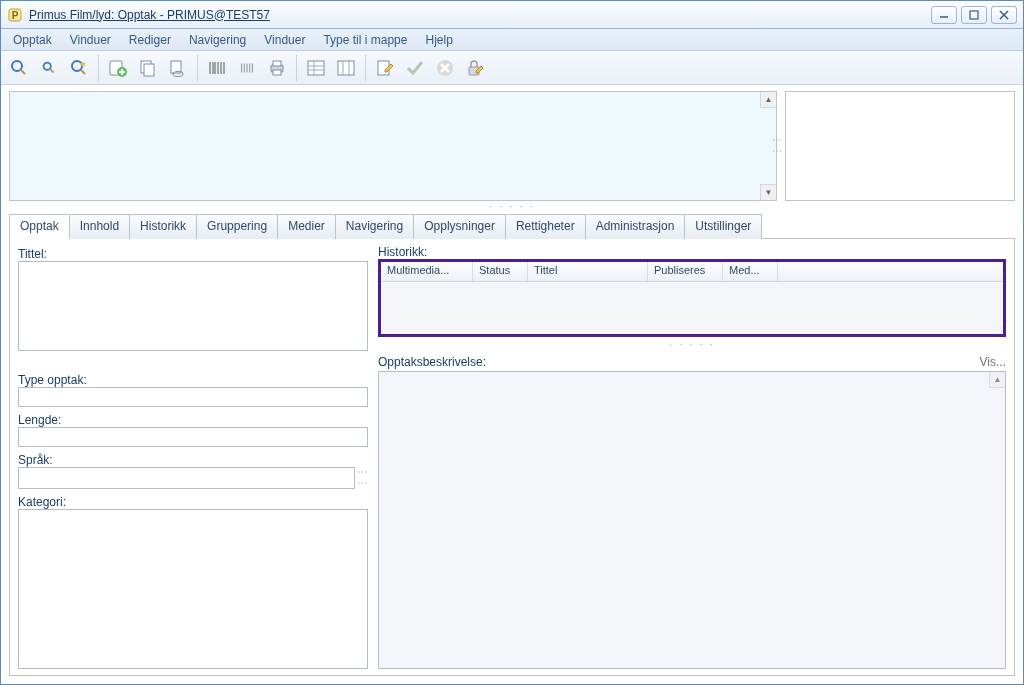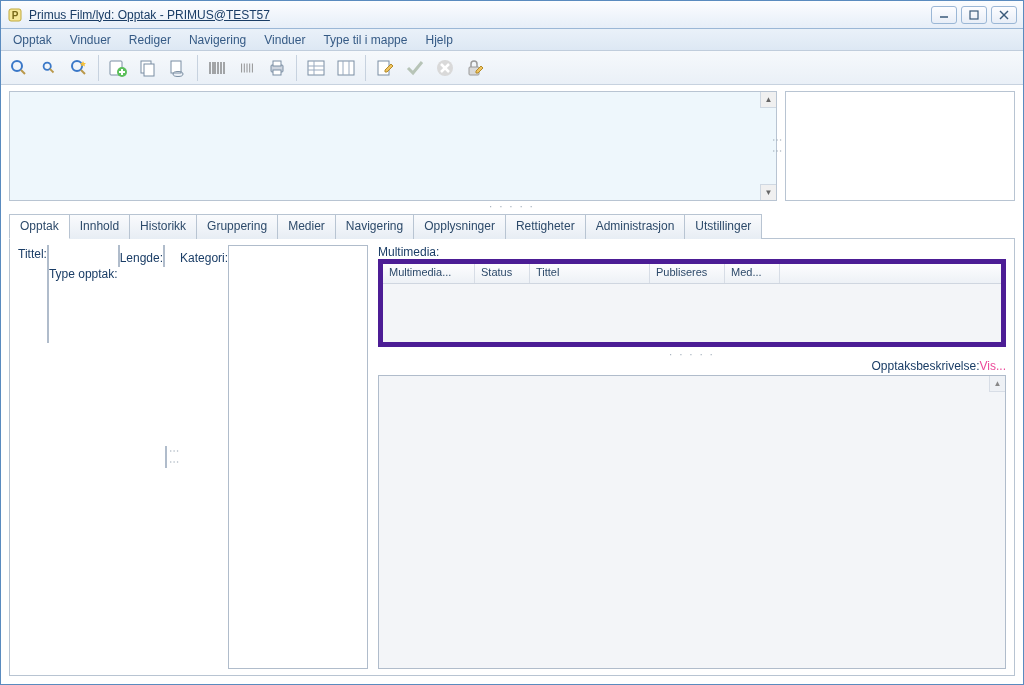--- a/index.html
+++ b/index.html
@@ -22,34 +22,34 @@
   .info-panel .scroll-up,.info-panel .scroll-dn { position:absolute; right:0; width:16px; height:16px; background:#f0f0f0; border-left:1px solid #cfd8e2; display:flex; align-items:center; justify-content:center; font-size:8px; color:#666; }
   .info-panel .scroll-up{ top:0; border-bottom:1px solid #cfd8e2;}
   .info-panel .scroll-dn{ bottom:0; border-top:1px solid #cfd8e2;}
   .drag-dots { position:absolute; right:-6px; top:50%; transform:translateY(-50%); color:#9aa7b5; font-size:10px; letter-spacing:1px; writing-mode:vertical-rl; }
   .preview-panel { width:230px; border:1px solid #b8c4d2; background:#fff; }
   .mid-dots { text-align:center; color:#9aa7b5; font-size:10px; letter-spacing:2px; height:10px; }
   .tabs-row { display:flex; border-bottom:1px solid #b8c4d2; margin-top:2px; }
   .tab { padding:4px 10px 5px 10px; border:1px solid #b8c4d2; border-bottom:none; background:linear-gradient(#fafbfd,#e7edf4); margin-right:-1px; cursor:pointer; position:relative; top:1px; color:#2d4a6a; }
   .tab.active { background:#fff; border-bottom:1px solid #fff; z-index:2; }
   .tab-body { flex:1; border:1px solid #b8c4d2; border-top:none; background:#fff; padding:6px 8px; display:flex; gap:10px; overflow:hidden; }
-  .left-col { width:350px; display:flex; flex-direction:row; }
+  .left-col { width:350px; display:flex; flex-direction:column; }
   .right-col { flex:1; display:flex; flex-direction:column; }
   .field-label { color:#1a3d66; font-size:12px; margin-top:2px; }
   .field-box { border:1px solid #b0bccb; background:#fff; }
   .tittel-box { height:98px; }
   .small-input { height:22px; }
   .kategori-box { flex:1; min-height:160px; }
   .right-col .section-label { color:#1a3d66; font-size:12px; }
-  .multimedia-table-wrap { border:5px solid #4c1d95; background:#f7f8fa; height:88px; display:flex; flex-direction:column; }
+  .multimedia-table-wrap { border:3px solid #4c1d95; background:#f7f8fa; height:78px; display:flex; flex-direction:column; }
   .mm-header { display:flex; background:linear-gradient(#fdfdfe,#edf1f6); border-bottom:1px solid #cfd6e0; height:20px; }
   .mm-header .col { padding:2px 6px; border-right:1px solid #d7dde6; font-size:11px; color:#2d4a6a; white-space:nowrap; overflow:hidden; text-overflow:ellipsis; }
   .mm-body { flex:1; background:#f3f5f8; }
-  .desc-header { display:flex; justify-content:flex-end; align-items:center; }
-  .vis-link { color:#ec4899; cursor:pointer; font-size:12px; }
+  .desc-header { display:flex; justify-content:space-between; align-items:center; margin-top:6px; }
+  .vis-link { color:#737373; cursor:pointer; font-size:12px; }
   .desc-box { flex:1; border:1px solid #b0bccb; background:#f3f5f8; position:relative; margin-top:2px; }
   .desc-box .sb-up { position:absolute; top:0; right:0; width:16px; height:16px; background:#eef1f5; border-left:1px solid #d7dde6; border-bottom:1px solid #d7dde6; font-size:8px; color:#888; display:flex; align-items:center; justify-content:center; }
   .row-with-handle { display:flex; align-items:center; gap:2px; }
   .row-with-handle .handle { color:#9aa7b5; font-size:10px; letter-spacing:1px; writing-mode:vertical-rl; cursor:pointer; }
   .row-with-handle .small-input { flex:1; }
 </style>
 </head>
 <body>
 
 <div class="window">
@@ -240,31 +240,32 @@
       <div class="left-col">
         <div class="field-label">Tittel:</div>
         <div class="field-box tittel-box"></div>
 
         <div class="field-label" style="margin-top:22px;">Type opptak:</div>
         <div class="field-box small-input"></div>
 
         <div class="field-label" style="margin-top:6px;">Lengde:</div>
         <div class="field-box small-input"></div>
 
+        <div class="field-label" style="margin-top:6px;">Språk:</div>
         <div class="row-with-handle">
           <div class="field-box small-input"></div>
           <div class="handle">⋮⋮</div>
         </div>
 
         <div class="field-label" style="margin-top:6px;">Kategori:</div>
         <div class="field-box kategori-box"></div>
       </div>
 
       <div class="right-col">
-        <div class="section-label">Multimedia:</div>
+        <div class="section-label">Historikk:</div>
         <div class="multimedia-table-wrap">
           <div class="mm-header">
             <div class="col" style="width:92px">Multimedia...</div>
             <div class="col" style="width:55px">Status</div>
             <div class="col" style="width:120px">Tittel</div>
             <div class="col" style="width:75px">Publiseres</div>
             <div class="col" style="width:55px">Med...</div>
             <div class="col" style="flex:1; border-right:none;"></div>
           </div>
           <div class="mm-body"></div>

